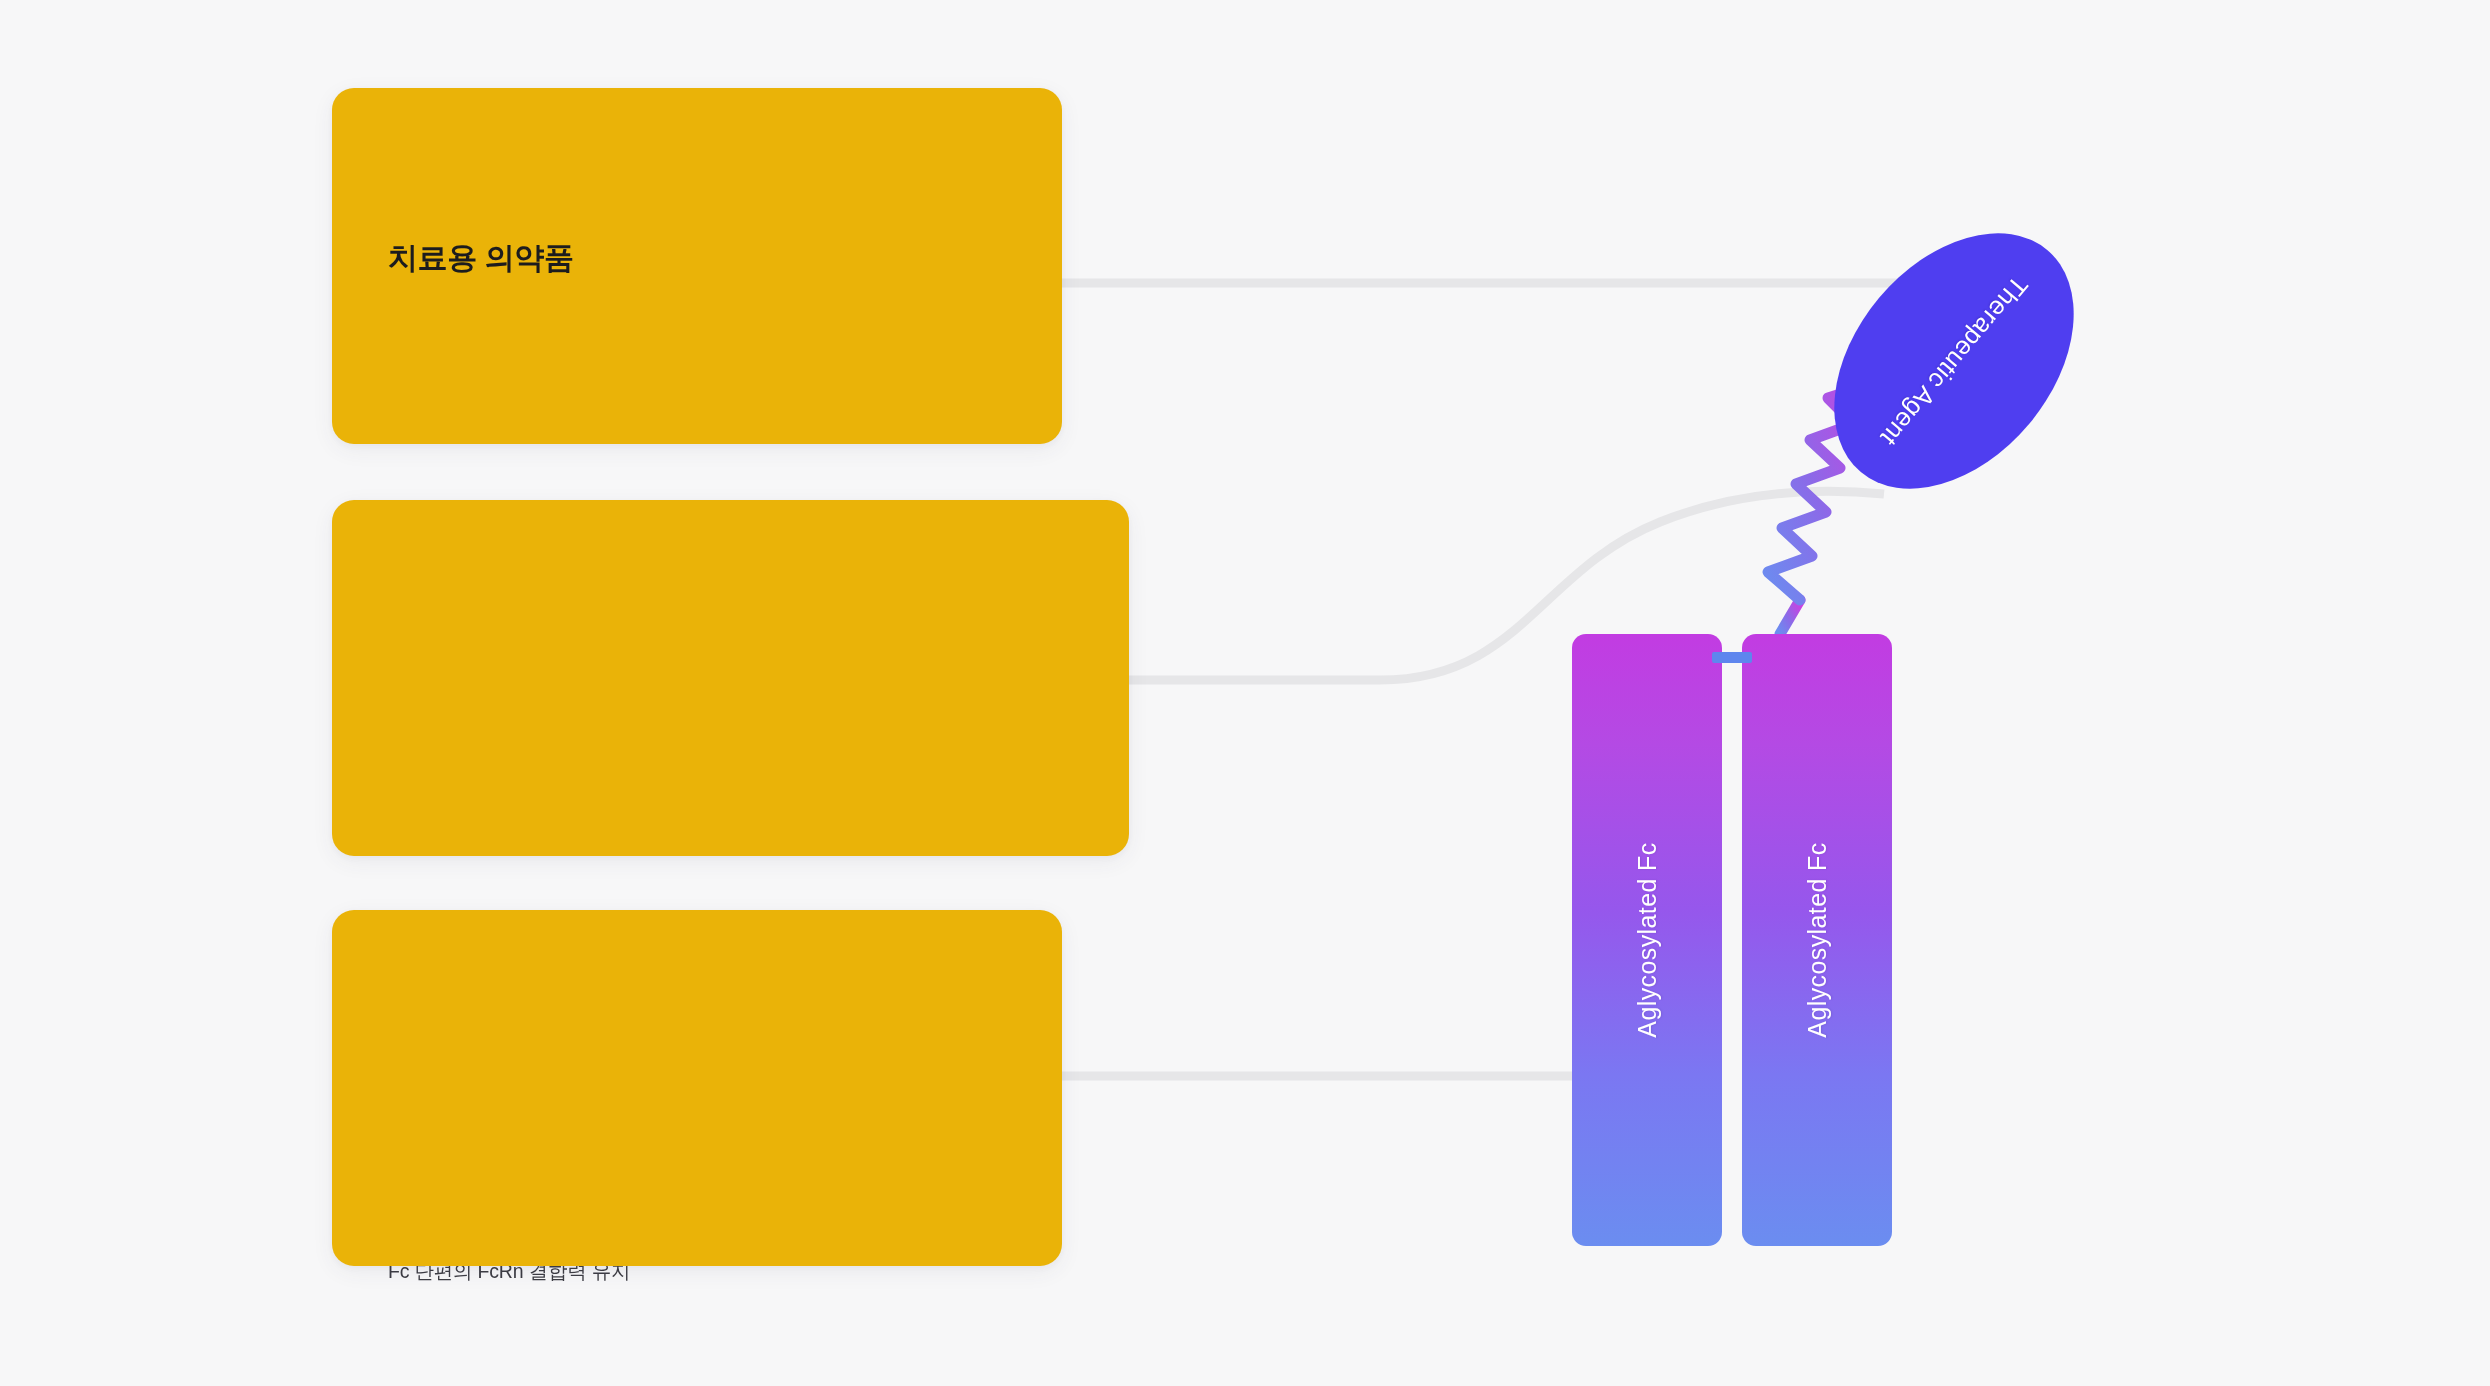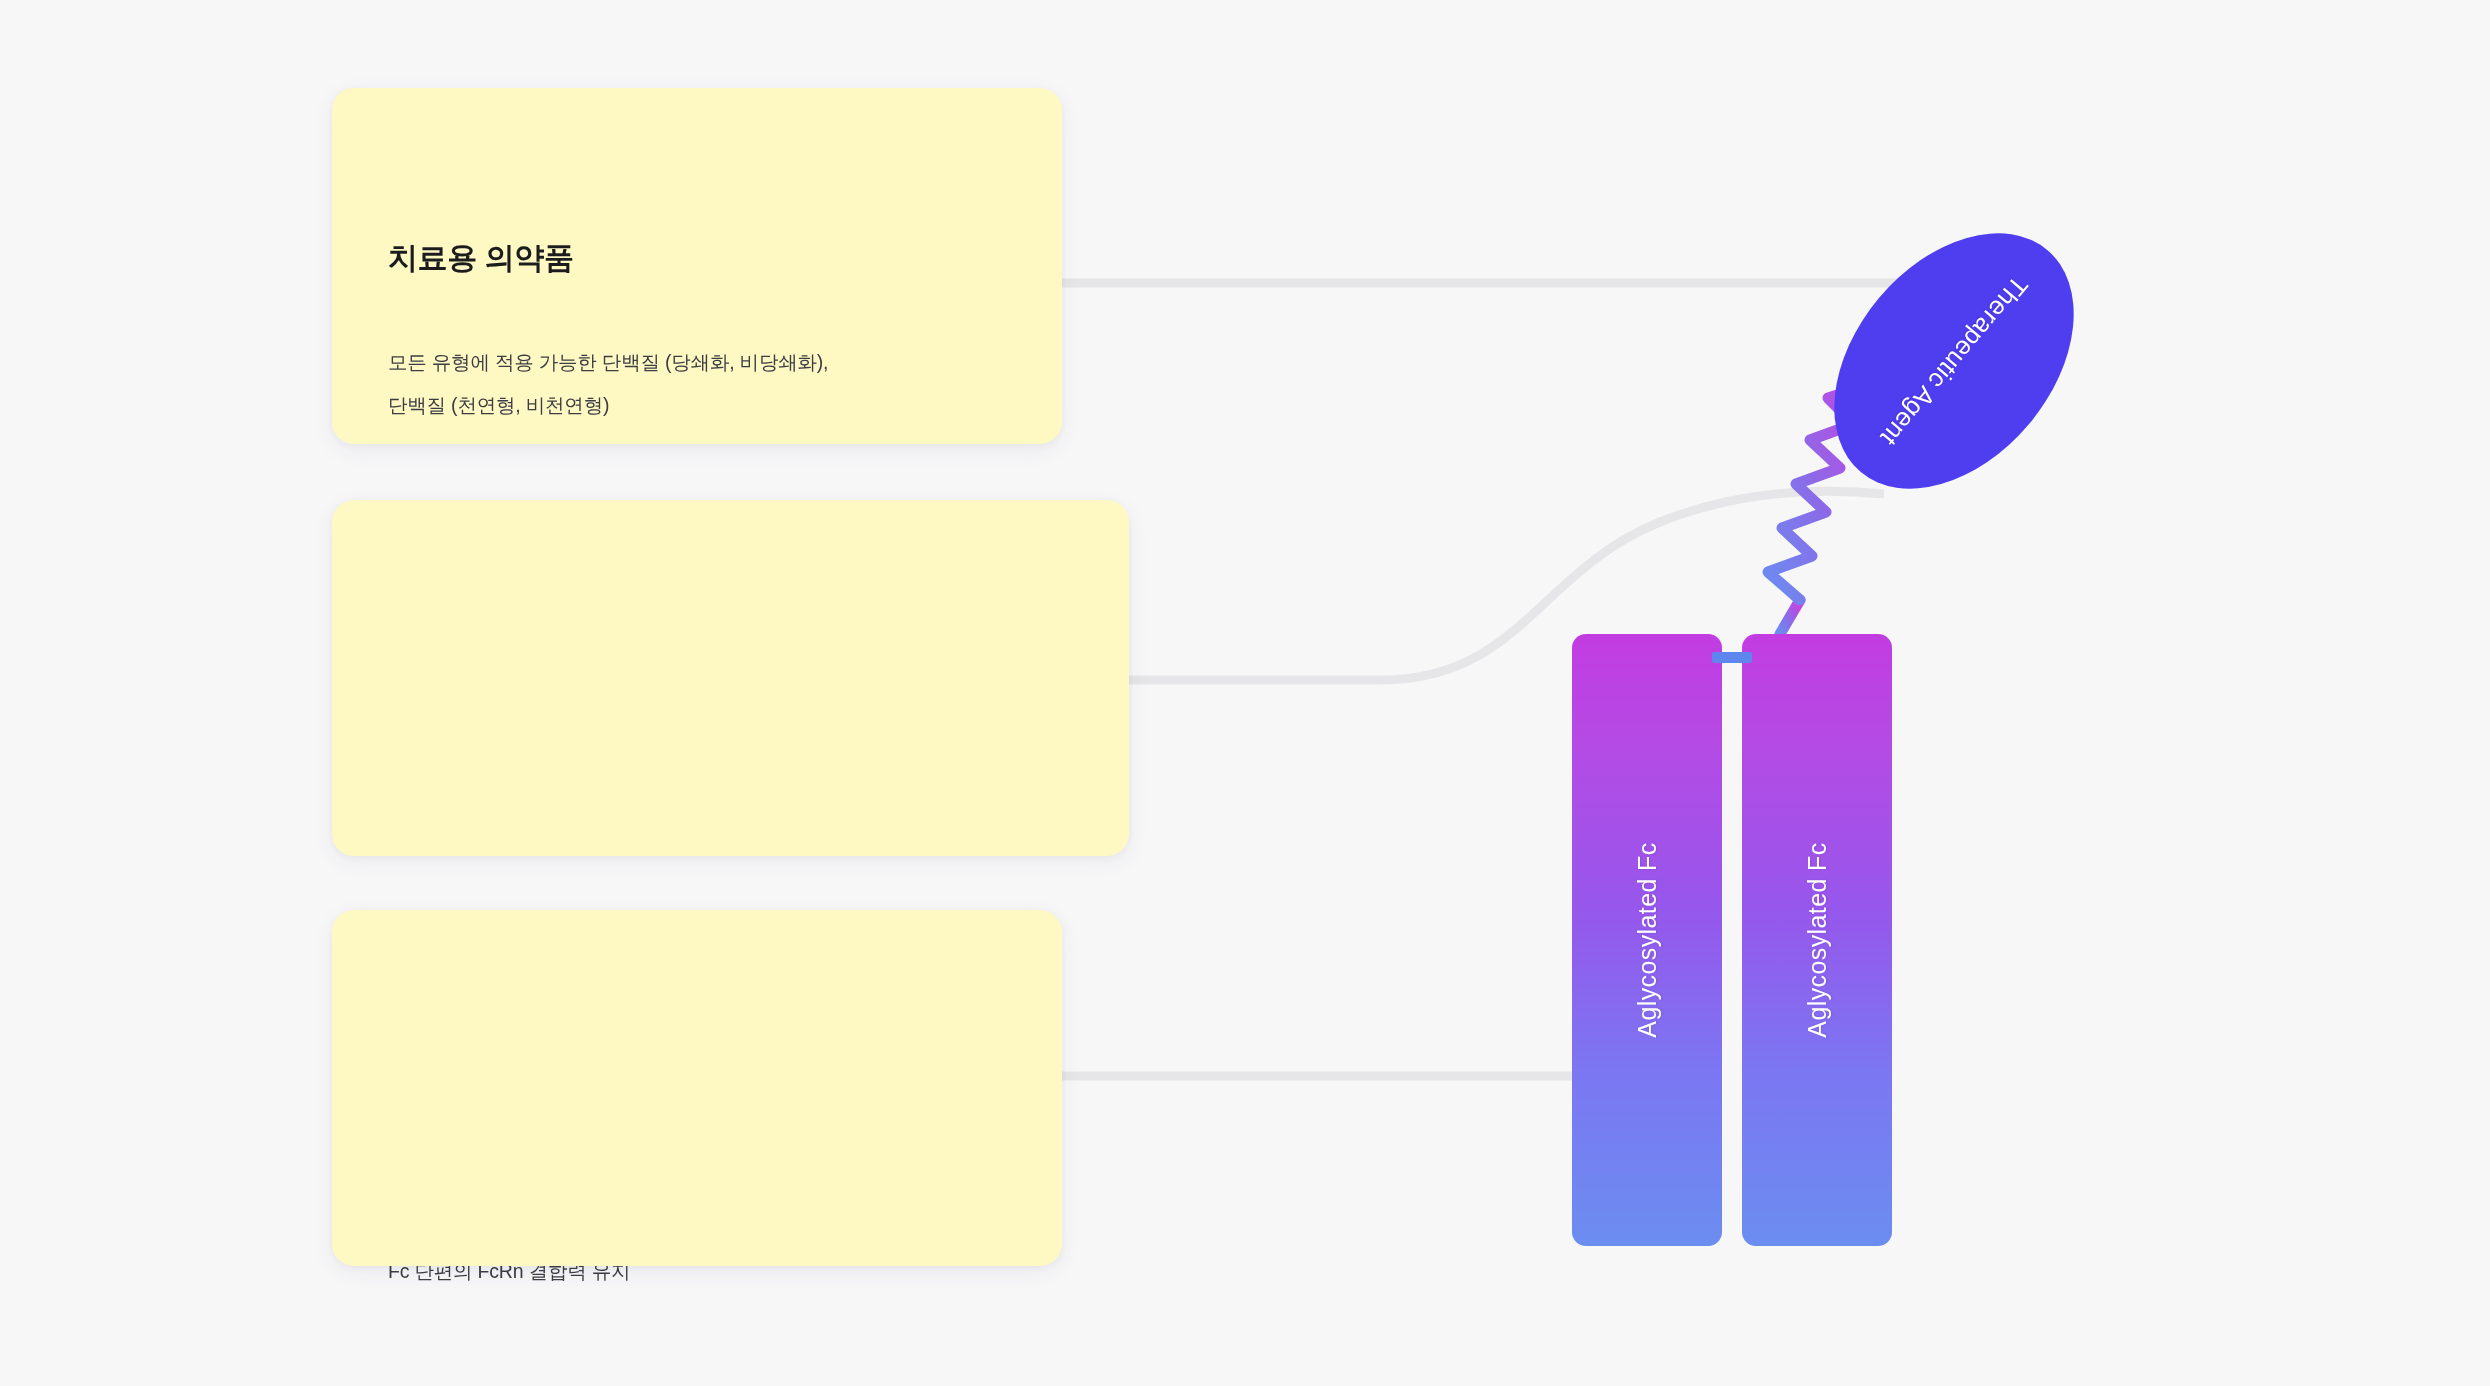--- a/index.html
+++ b/index.html
@@ -30,21 +30,21 @@
     top: 0;
     width: 2490px;
     height: 1386px;
     z-index: 1;
     pointer-events: none;
   }
 
   
   .info-card {
     position: absolute;
-    background: #fef9c3;
+    background: #eab308;
     border-radius: 22px;
     box-shadow: 0 6px 22px rgba(60, 60, 90, 0.065),
                 0 2px 6px rgba(60, 60, 90, 0.045);
     z-index: 3;
     box-sizing: border-box;
     padding: 0;
   }
   .card-title {
     position: absolute;
     left: 56px;
@@ -188,22 +188,20 @@
       <span class="fc-label">Aglycosylated Fc</span>
     </div>
 
     <div id="therapeutic-ellipse">
       <span id="therapeutic-ellipse-label">Therapeutic Agent</span>
     </div>
   </div>
 
   <div id="card-therapeutic" class="info-card">
     <div class="card-title">치료용 의약품</div>
-    <div class="card-body">모든 유형에 적용 가능한 단백질 (당쇄화, 비당쇄화),
-단백질 (천연형, 비천연형)</div>
   </div>
 
   <div id="card-linker" class="info-card">
     <div class="card-title">자유도 높은 링커</div>
     <div class="card-body">면역원성 감소
 활성감소의 최소화
 Fc 단편의 FcRn 결합력 유지</div>
   </div>
 
   <div id="card-fc" class="info-card">

